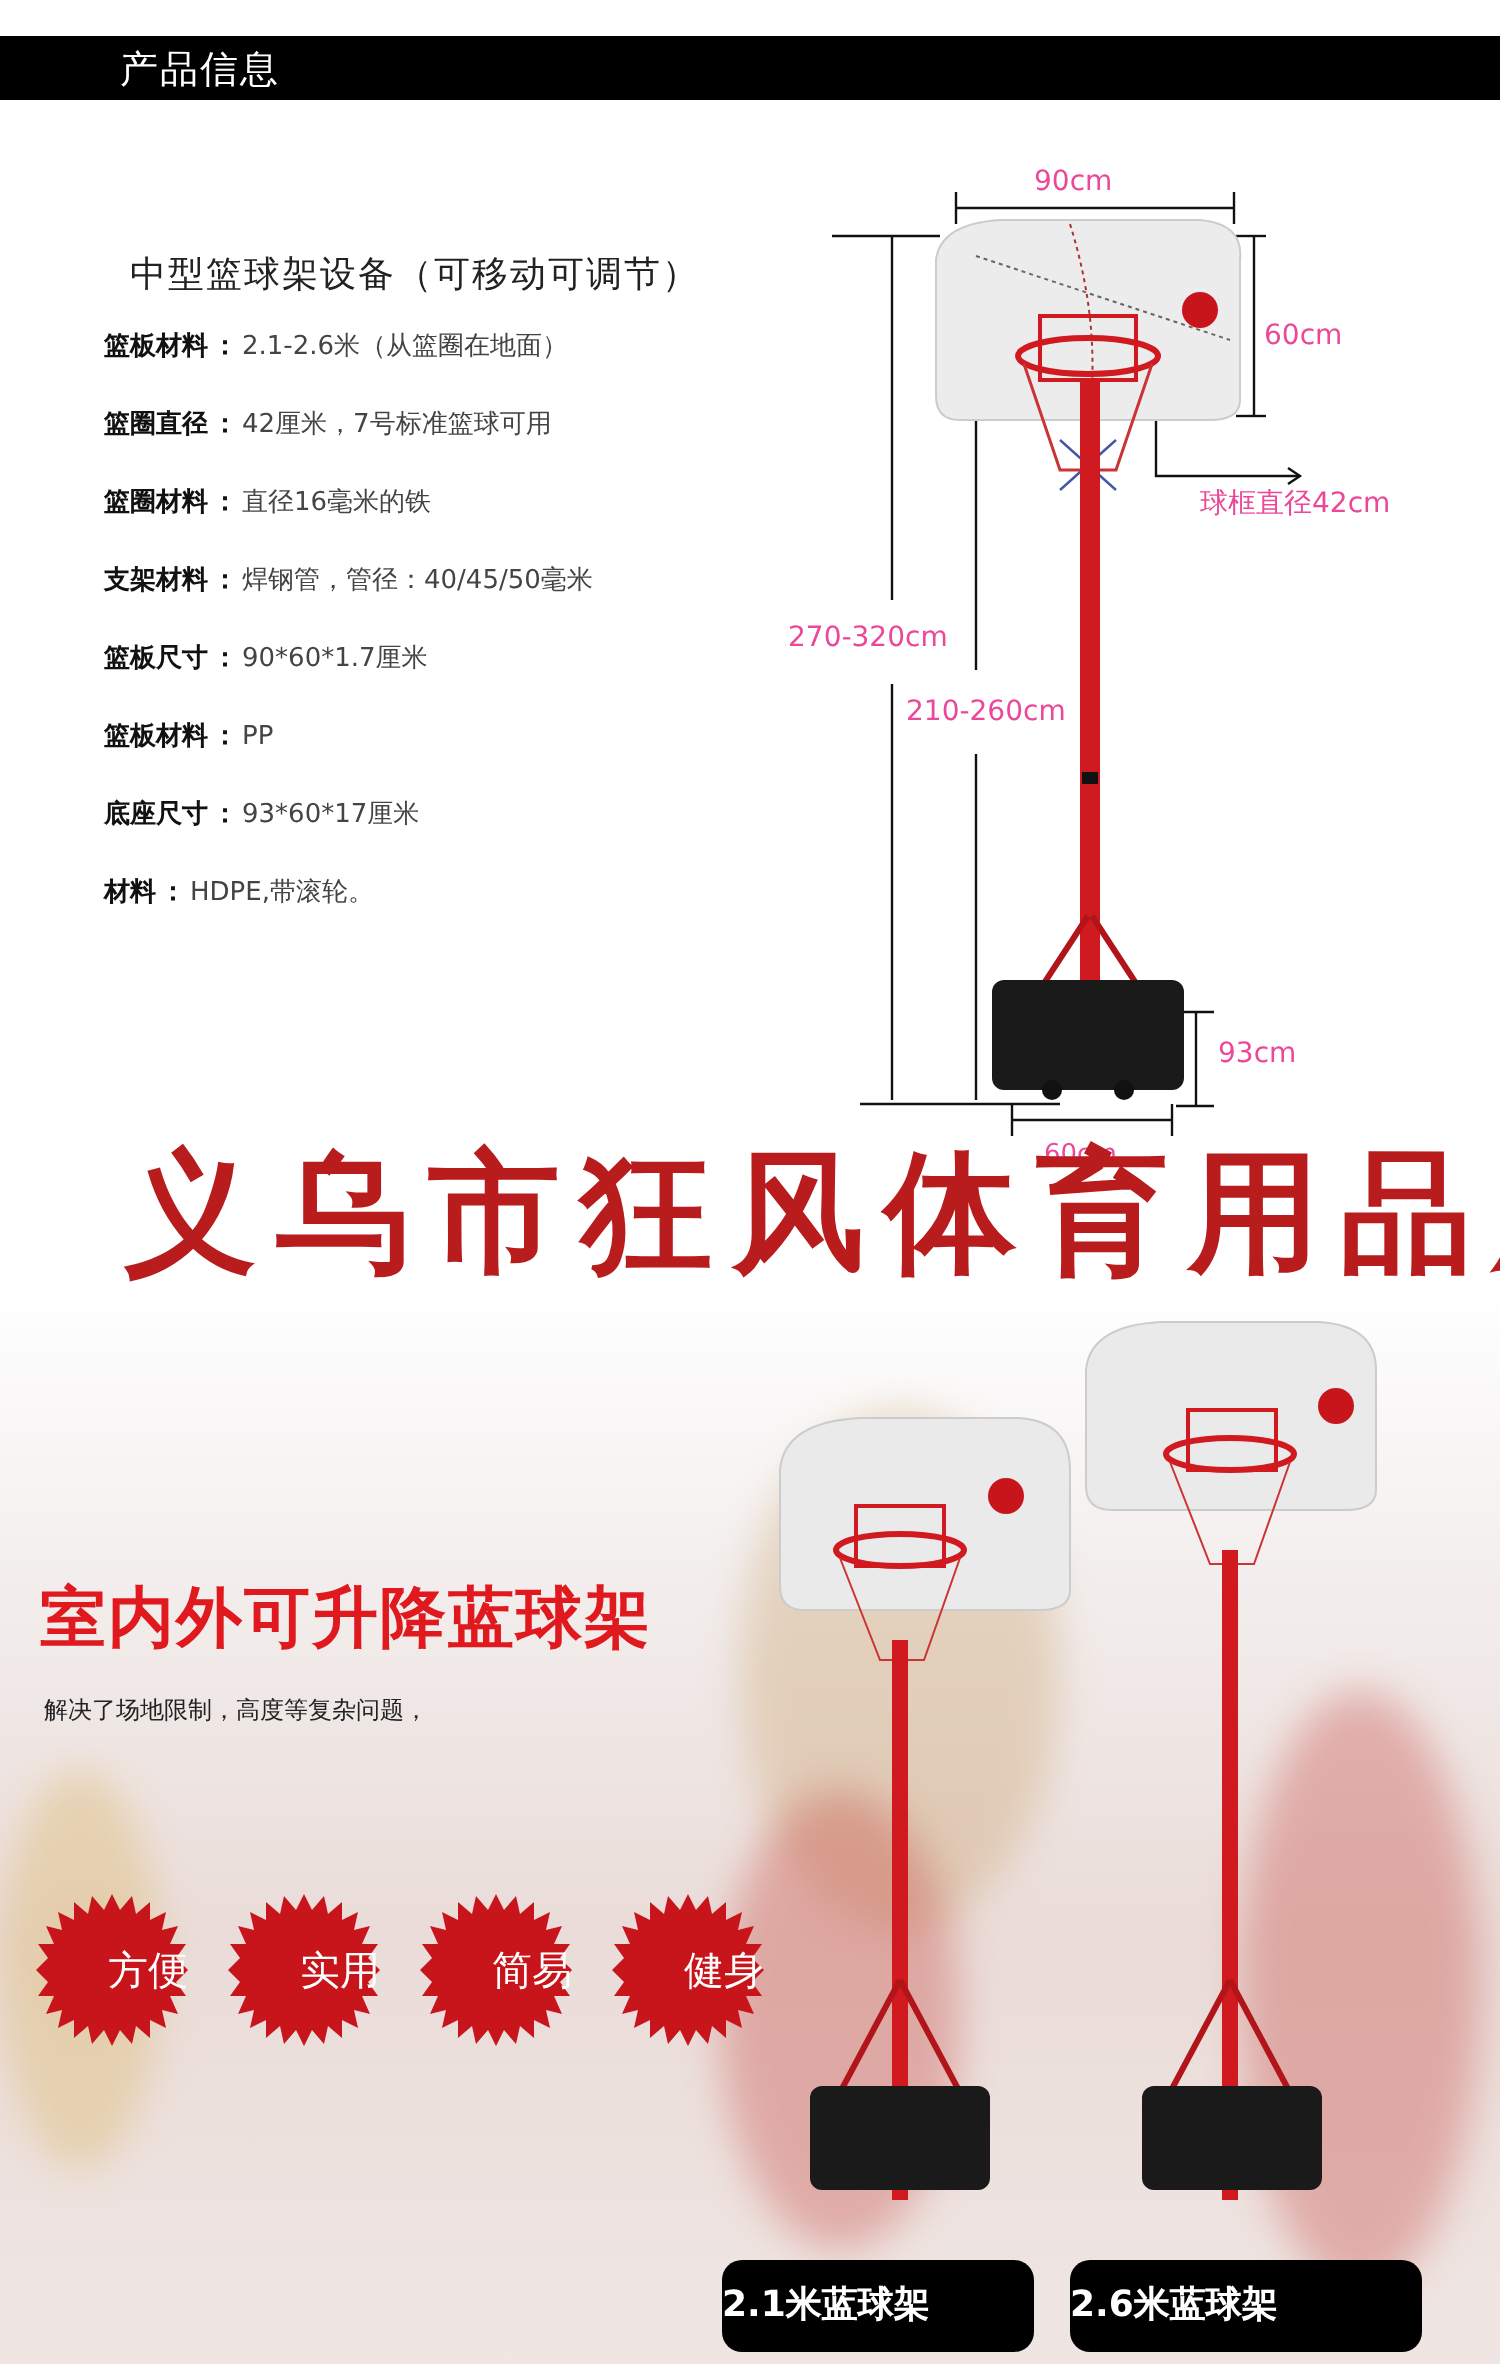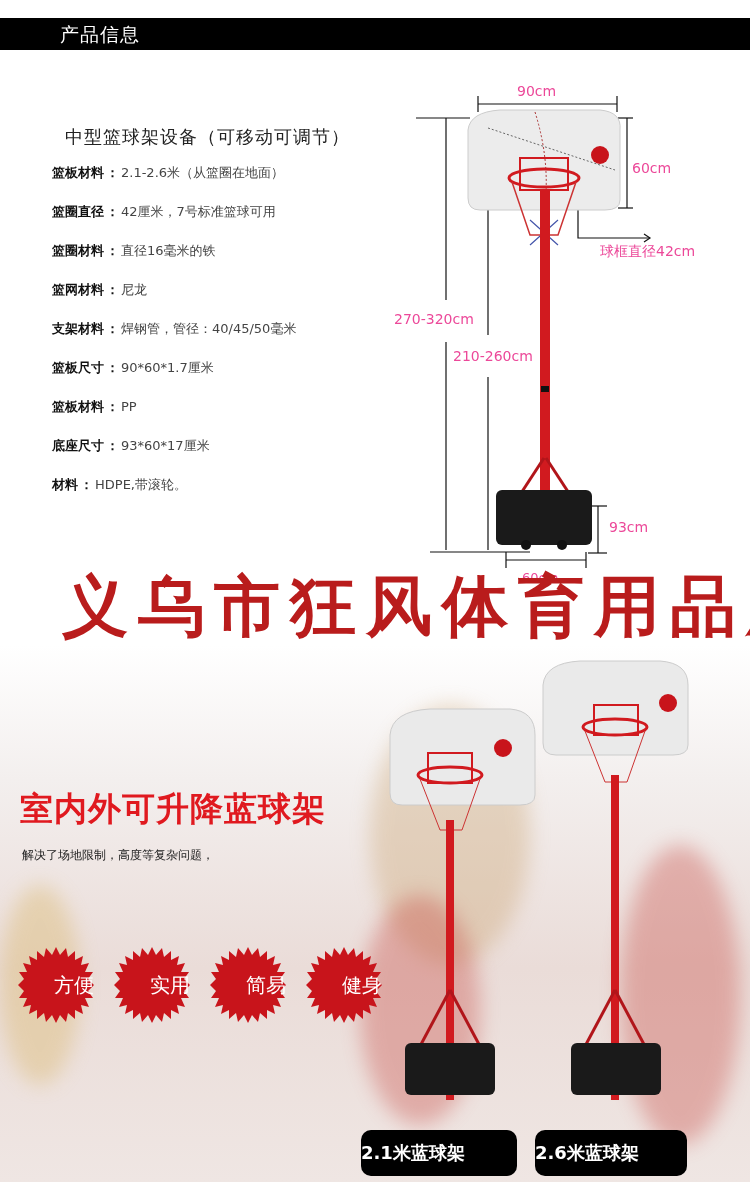--- a/index.html
+++ b/index.html
@@ -35,21 +35,20 @@
 
 <div class="header-bar">
   <span class="title">产品信息</span>
 </div>
 
 <div class="spec-title">中型篮球架设备（可移动可调节）</div>
 <div class="spec-list">
   <div class="spec-row"><span class="k">篮板材料</span><span class="c">：</span><span>2.1-2.6米（从篮圈在地面）</span></div>
   <div class="spec-row"><span class="k">篮圈直径</span><span class="c">：</span><span>42厘米，7号标准篮球可用</span></div>
   <div class="spec-row"><span class="k">篮圈材料</span><span class="c">：</span><span>直径16毫米的铁</span></div>
-  <div class="spec-row"><span class="k">篮网材料</span><span class="c">：</span><span>尼龙</span></div>
   <div class="spec-row"><span class="k">支架材料</span><span class="c">：</span><span>焊钢管，管径：40/45/50毫米</span></div>
   <div class="spec-row"><span class="k">篮板尺寸</span><span class="c">：</span><span>90*60*1.7厘米</span></div>
   <div class="spec-row"><span class="k">篮板材料</span><span class="c">：</span><span>PP</span></div>
   <div class="spec-row"><span class="k">底座尺寸</span><span class="c">：</span><span>93*60*17厘米</span></div>
   <div class="spec-row"><span class="k">材料</span><span class="c">：</span><span>HDPE,带滚轮。</span></div>
 </div>
 
 <div class="diagram">
   <svg width="750" height="620" style="position:absolute;left:0;top:0">
 
@@ -162,14 +161,14 @@
     </div>
     <div class="badge" style="left:288px">
       <svg width="76" height="76" viewBox="0 0 76 76">
           <polygon fill="#c8141b" points="38,0 42,8 48,1 50,10 57,4 57,13 65,9 63,18 71,16 67,25 75,25 70,32 76,38 70,44 75,51 67,51 71,60 63,58 65,67 57,63 57,72 50,66 48,75 42,68 38,76 34,68 28,75 26,66 19,72 19,63 11,67 13,58 5,60 9,51 1,51 6,44 0,38 6,32 1,25 9,25 5,16 13,18 11,9 19,13 19,4 26,10 28,1 34,8"></polygon>
         </svg>
       <span>健身</span>
     </div>
   </div>
 
   <div class="size-btn" style="left:361px;width:156px">2.1米蓝球架</div>
-  <div class="size-btn" style="left:535px;width:152px">2.6米蓝球架</div>
+  <div class="size-btn" style="left:535px;width:176px">2.6米蓝球架</div>
 </div>
 
 </body></html>

